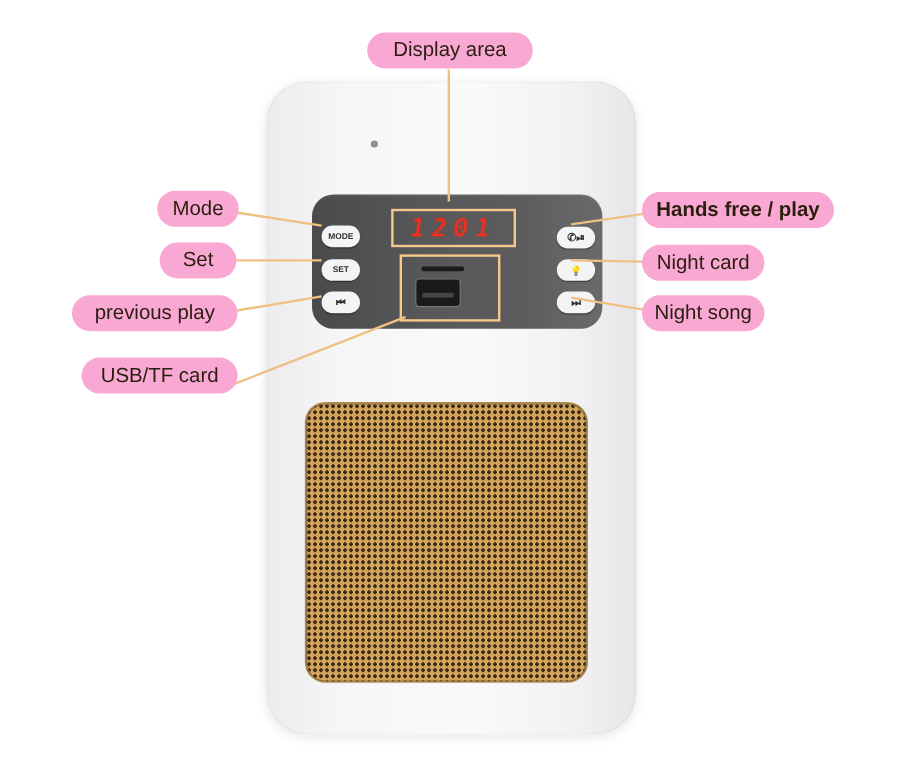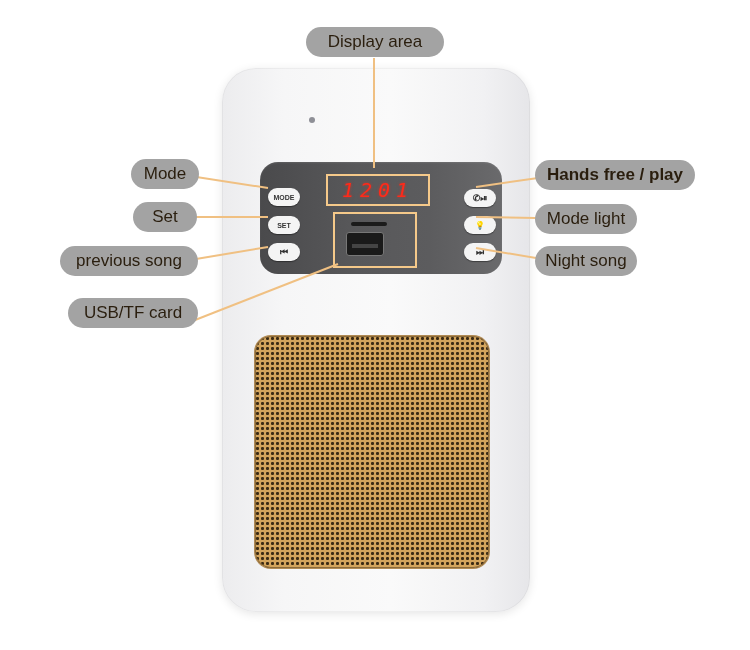--- a/index.html
+++ b/index.html
@@ -115,21 +115,21 @@
       background-color: #d3a45c;
       background-image: radial-gradient(circle, #3b2a14 1.3px, transparent 1.7px);
       background-size: 5px 5px;
       box-shadow: inset 0 0 0 1px #8a6a3a, 0 0 0 1px #b08a55;
     }
     
     .callout {
       position: absolute;
       height: 30px;
       border-radius: 15px;
-      background: #a3a3a3;
+      background: #f9a8d4;
       display: flex;
       align-items: center;
       justify-content: center;
       font-size: 17px;
       color: #2a1e0e;
       white-space: nowrap;
       box-sizing: border-box;
       padding: 0 10px;
     }
     svg.lines {
@@ -184,19 +184,19 @@
       <line x1="190" y1="322" x2="338" y2="264"></line>
       <line x1="476" y1="187" x2="538" y2="178"></line>
       <line x1="476" y1="217" x2="536" y2="218"></line>
       <line x1="476" y1="248" x2="536" y2="258"></line>
     </g>
   </svg>
 
   <div class="callout" style="left:306px; top:27px; width:138px;">Display area</div>
   <div class="callout" style="left:131px; top:159px; width:68px;">Mode</div>
   <div class="callout" style="left:133px; top:202px; width:64px;">Set</div>
-  <div class="callout" style="left:60px; top:246px; width:138px;">previous song</div>
+  <div class="callout" style="left:60px; top:246px; width:138px;">previous play</div>
   <div class="callout" style="left:68px; top:298px; width:130px;">USB/TF card</div>
   <div class="callout" style="left:535px; top:160px; width:160px;font-weight:bold;">Hands free / play</div>
-  <div class="callout" style="left:535px; top:204px; width:102px;">Mode light</div>
+  <div class="callout" style="left:535px; top:204px; width:102px;">Night card</div>
   <div class="callout" style="left:535px; top:246px; width:102px;">Night song</div>
 
 </div>
 
 </body></html>

